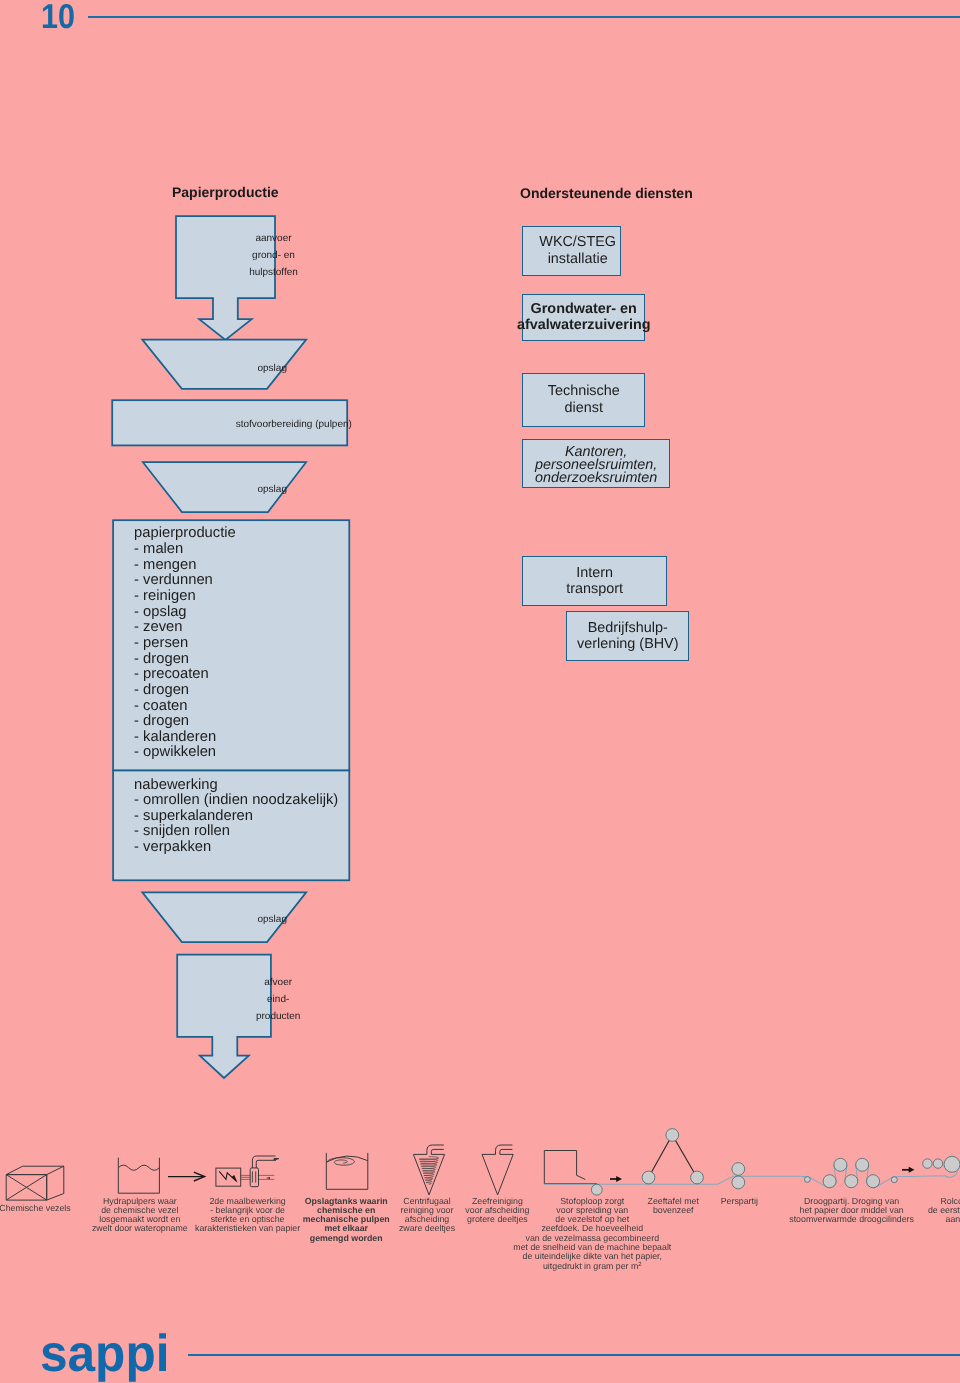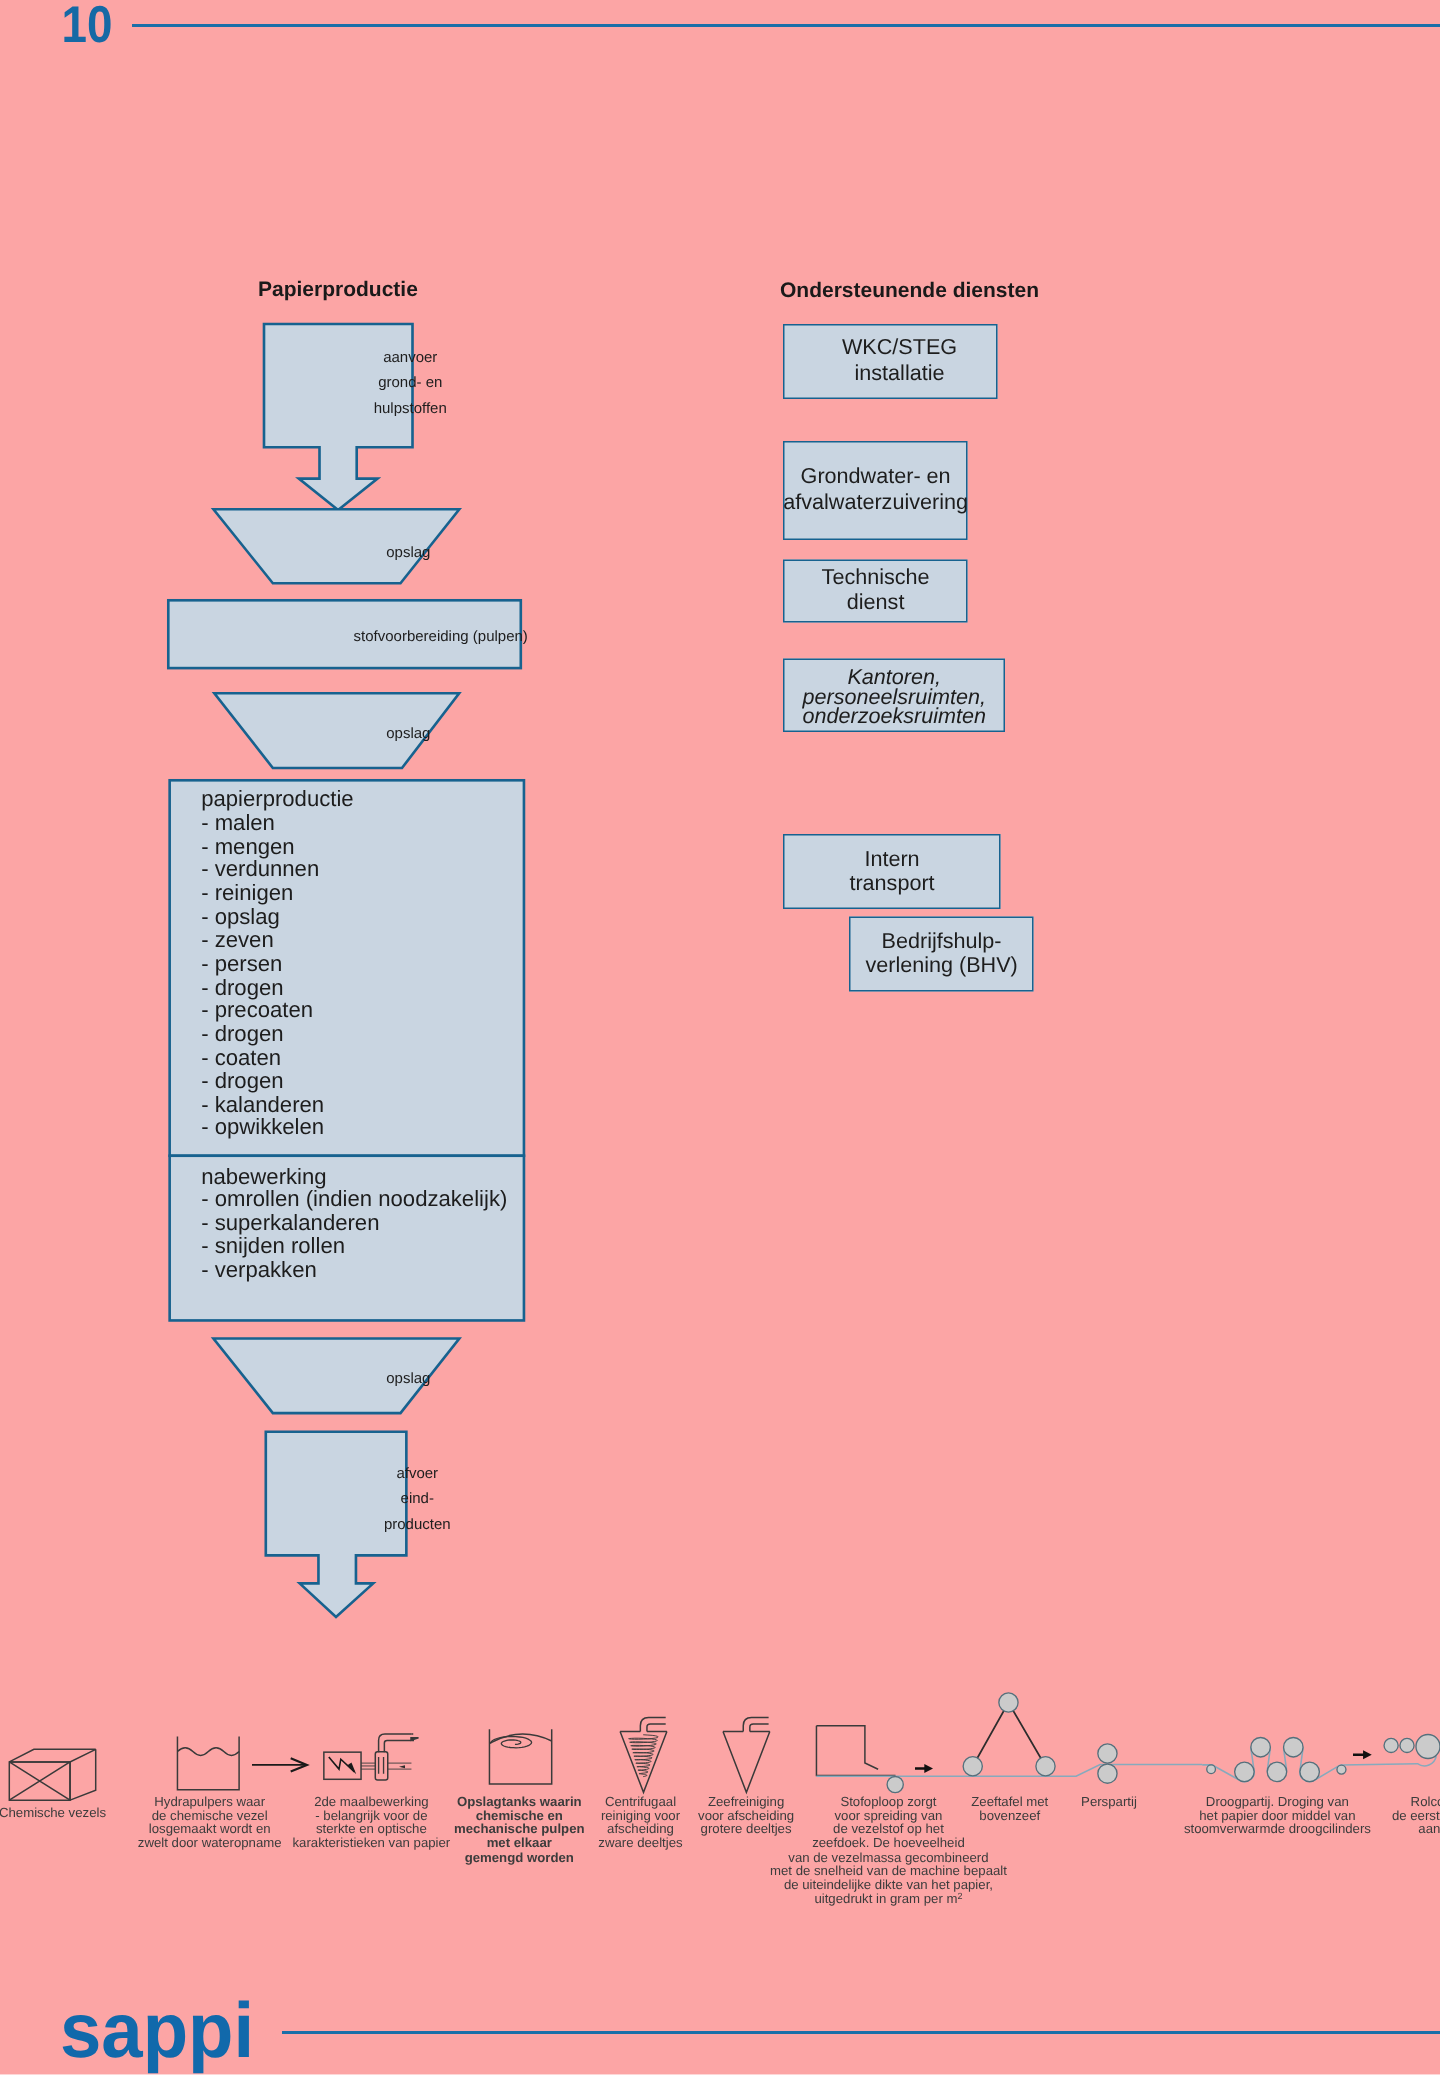--- a/index.html
+++ b/index.html
@@ -55,25 +55,25 @@
 
     <rect x="5.1" y="308.2" width="236.2" height="250.3"></rect>
     <rect x="5.1" y="558.5" width="236.2" height="109.8"></rect>
 
     <path d="M34.3 680.3 H198.2 L159 730.1 H73.9 Z"></path>
 
     <path d="M69.2 742.5 H162.9 V824.9 H129.3 V843.6 H140.8 L116 866 L91.8 843.6 H104.3 V824.9 H69.2 Z"></path>
   </svg>
 
   <div id="services">
-      <div class="svcbox" style="left: 522.2px; top: 216px; width: 143px; height: 50px; line-height: 16.6px; padding-left: 12px;"><span>WKC/STEG
+      <div class="svcbox" style="left: 522.2px; top: 226px; width: 99px; height: 50px; line-height: 16.6px; padding-left: 12px;"><span>WKC/STEG
 installatie</span></div>
-      <div class="svcbox" style="left: 522.2px; top: 293.8px; width: 123.1px; height: 66px; line-height: 16.6px;"><span>Grondwater- en
+      <div class="svcbox" style="left: 522.2px; top: 293.8px; width: 123.1px; height: 47px; line-height: 16.6px; font-weight: bold;"><span>Grondwater- en
 afvalwaterzuivering</span></div>
-      <div class="svcbox" style="left: 522.2px; top: 372.7px; width: 123.1px; height: 42px; line-height: 16.6px; align-items: center;"><span>Technische
+      <div class="svcbox" style="left: 522.2px; top: 372.7px; width: 123.1px; height: 54px; line-height: 16.6px; align-items: center;"><span>Technische
 dienst</span></div>
       <div class="svcbox" style="left: 522.2px; top: 439px; width: 148px; height: 48.7px; line-height: 13.2px; font-style: italic;"><span style="position: relative; top: 2.5px;">Kantoren,
 personeelsruimten,
 onderzoeksruimten</span></div>
       <div class="svcbox" style="left: 522.2px; top: 532.3px; width: 145px; height: 50.2px; line-height: 16.6px; margin-top: 24px;"><span>Intern
 transport</span></div>
       <div class="svcbox" style="left: 522.2px; top: 611.1px; width: 123.1px; height: 50px; line-height: 16.6px; margin-left: 44px;"><span>Bedrijfshulp-
 verlening (BHV)</span></div>
     </div>
 

